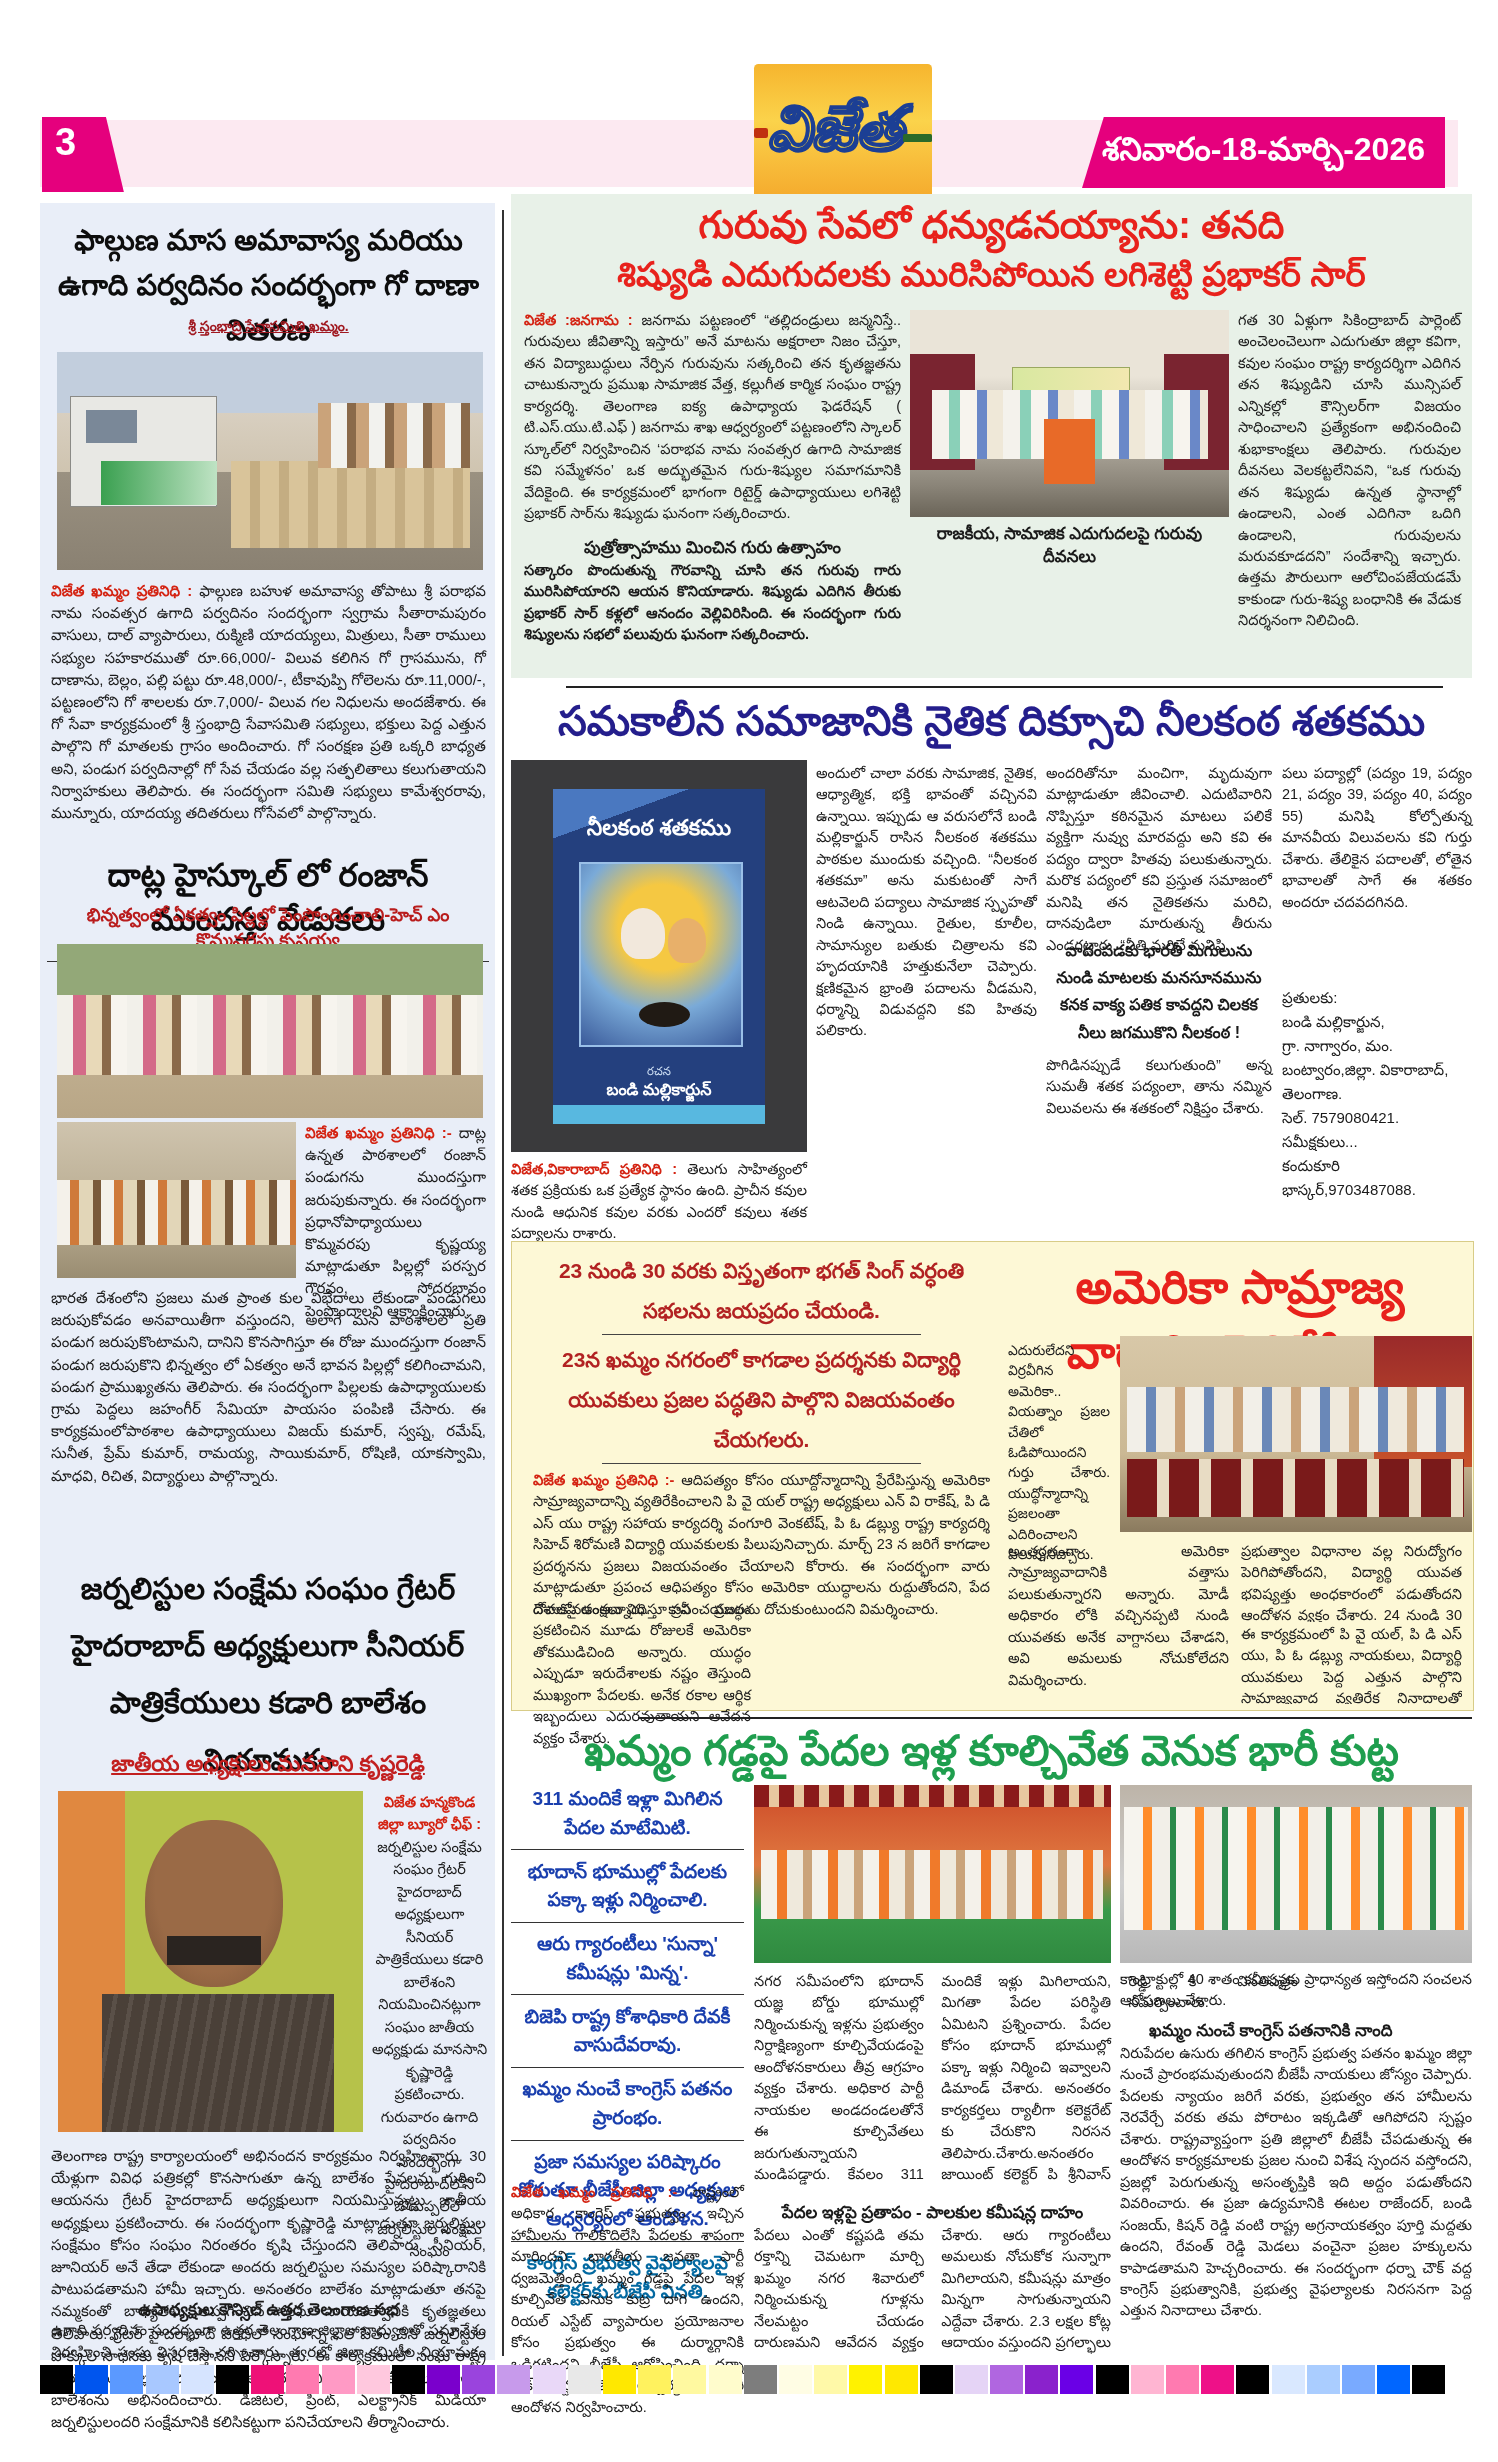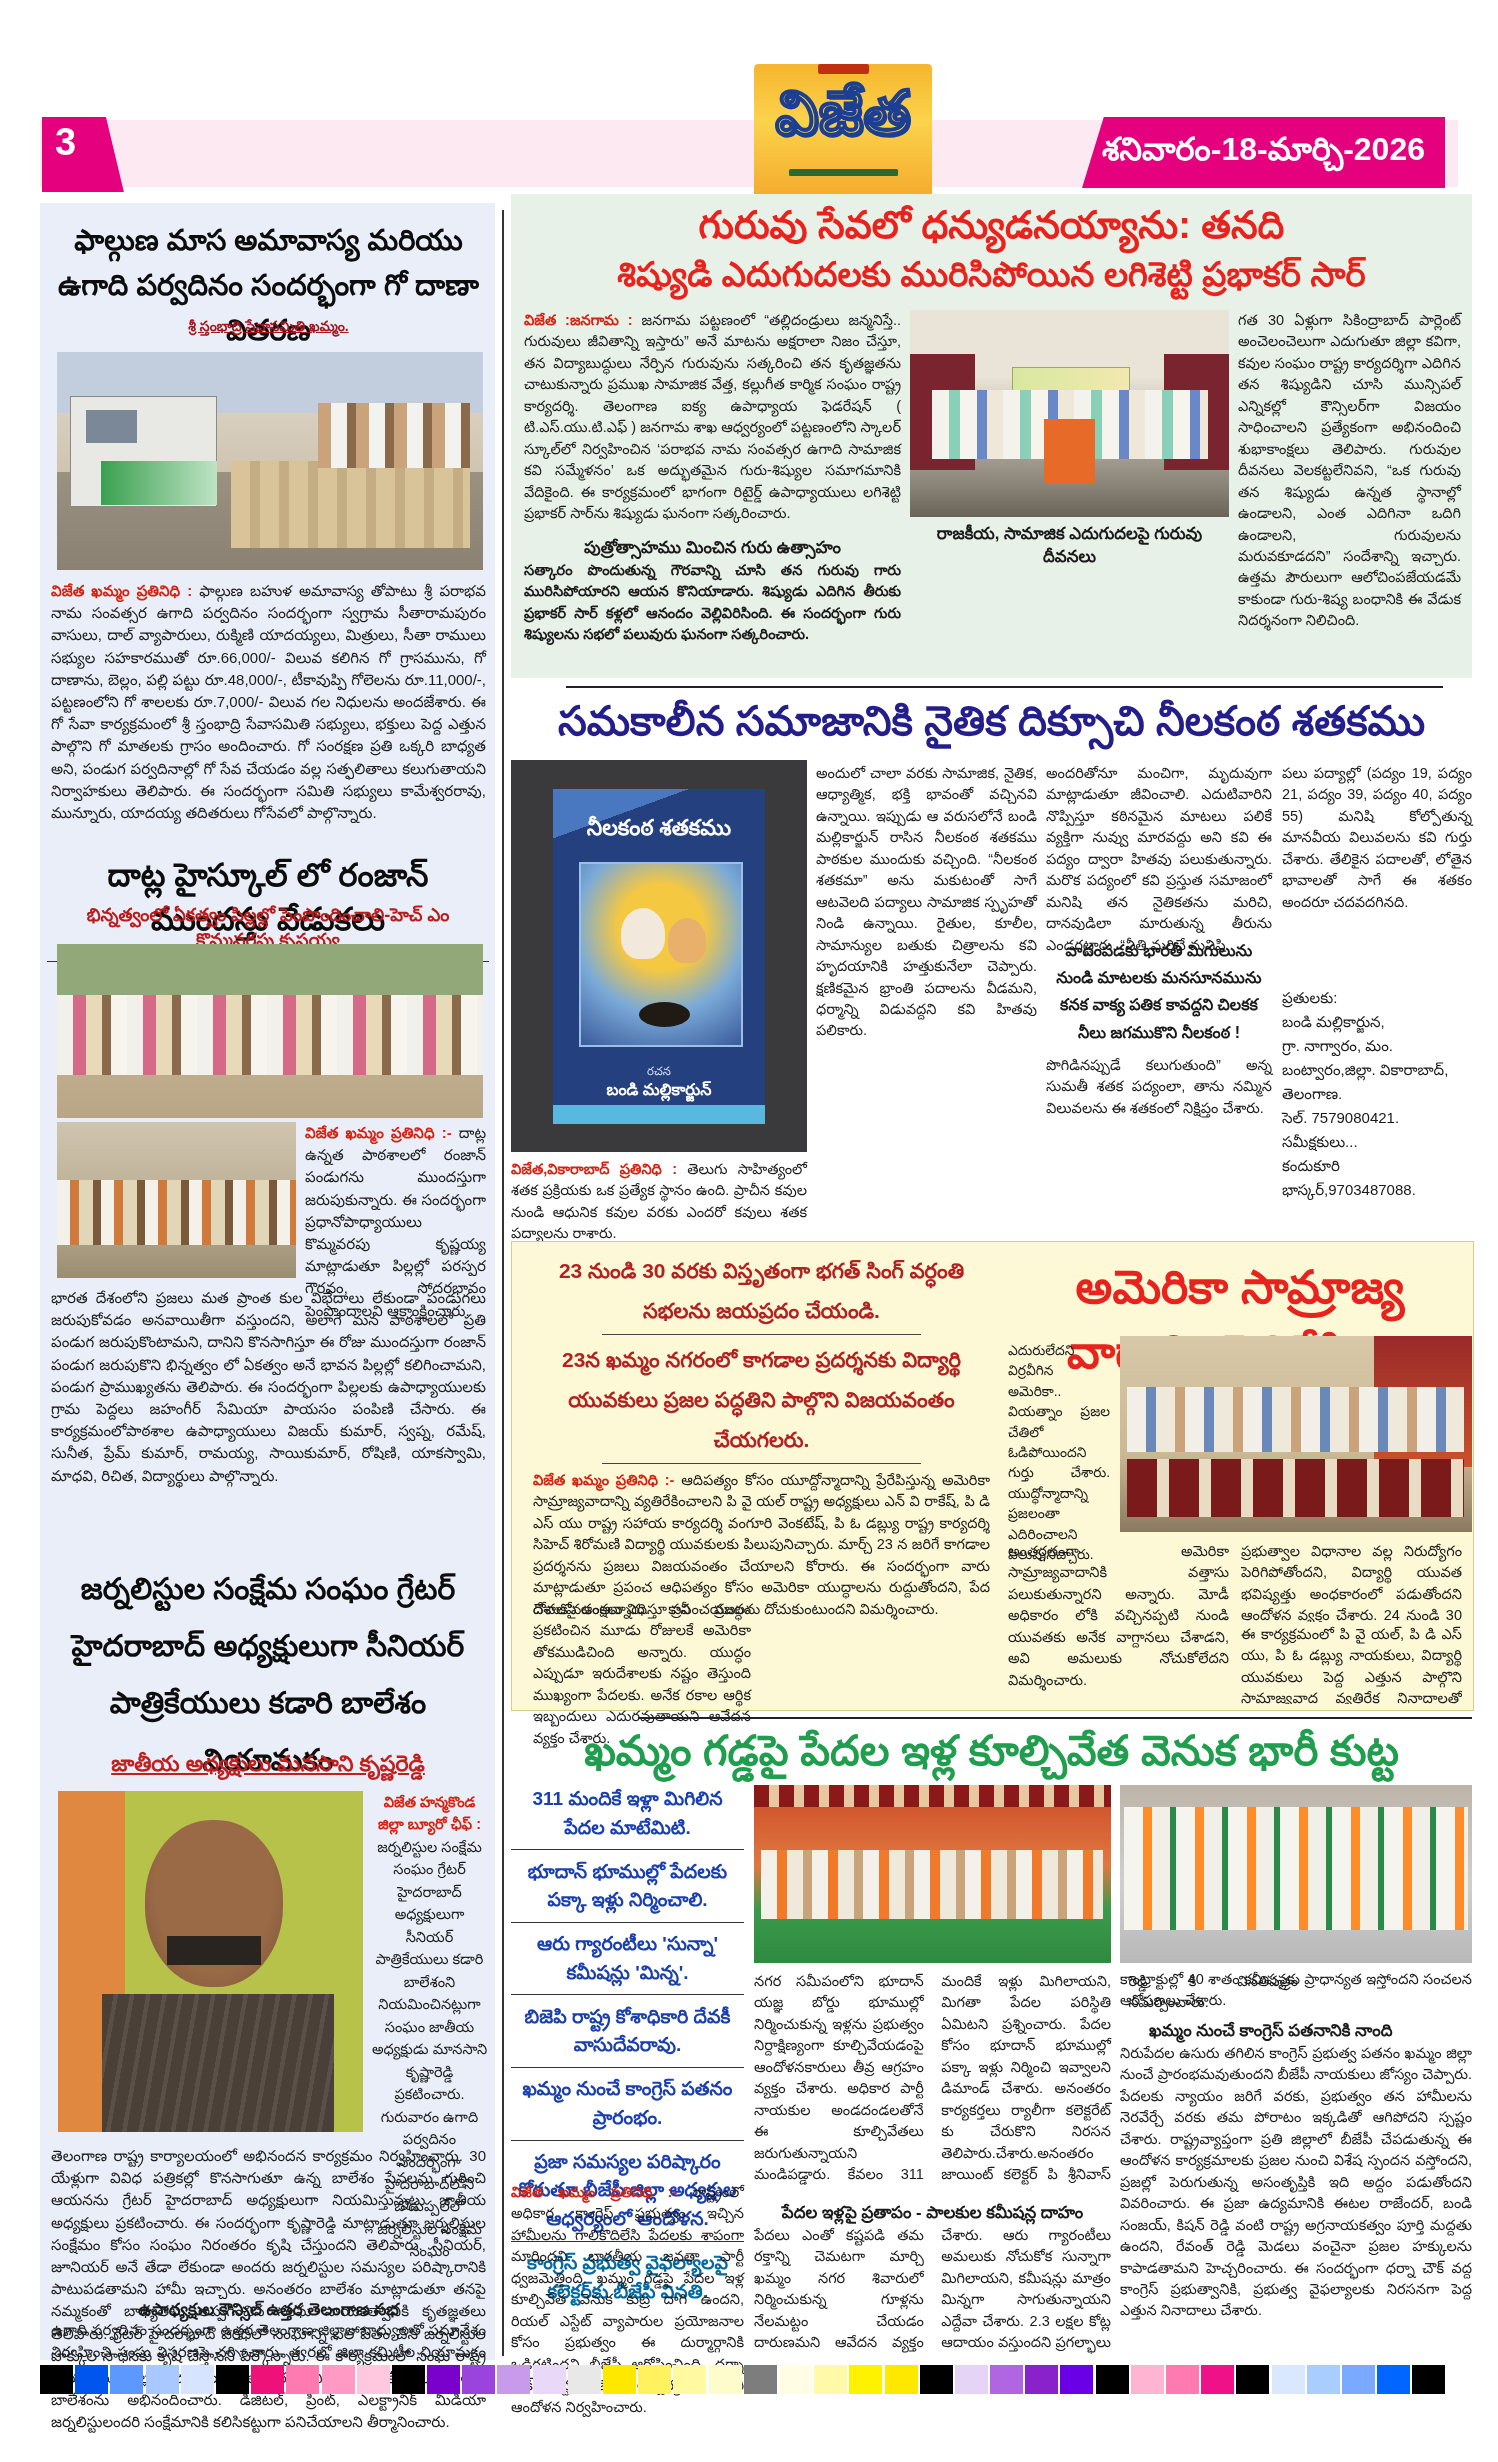--- a/index.html
+++ b/index.html
@@ -8,21 +8,21 @@
   .abs{position:absolute;}
   .just{text-align:justify;}
   .ctr{text-align:center;}
   
   .hdr-strip{background:#fce9f1;}
   .pgnum{background:#e5007d;color:#fff;font-weight:bold;font-size:38px;
          clip-path:polygon(0 0,78% 0,100% 100%,0 100%);padding:4.4px 0 0 13px;}
   .datebanner{background:#e5007d;color:#fff;font-weight:bold;font-size:32px;
          clip-path:polygon(6% 0,100% 0,100% 100%,0 100%);display:flex;align-items:center;justify-content:center;}
   .masthead{background:linear-gradient(180deg,#f6b52e,#fbd34b 40%,#f4a62a);border-radius:4.4px;
-         display:flex;flex-direction:column;align-items:center;justify-content:flex-start;}
+         display:flex;flex-direction:row;align-items:center;justify-content:flex-end;font-style:italic;}
   .masthead .big{font-size:61px;font-weight:bold;color:#ffd83d;-webkit-text-stroke:2.2px #1c3f94;
          text-shadow:1.5px 1.5px 0 #1c3f94;}
   .mast-rib{width:51px;height:10px;background:#c03010;border-radius:2.2px;margin-bottom:4.4px;}
   .mast-sub{width:109px;height:7.3px;background:#2a6a2a;border-radius:1.5px;margin-top:5.8px;}
   
   .body-txt{font-size:15px;line-height:1.48;}
   .lead{color:#d42312;font-weight:bold;}
   .h-left1{font-size:29px;font-weight:bold;line-height:1.55;color:#0d0d0d;}
   .sub-red{color:#a01820;font-size:14px;font-weight:bold;text-decoration:underline;}
   .h-left2{font-size:32px;font-weight:bold;color:#0d0d0d;}

